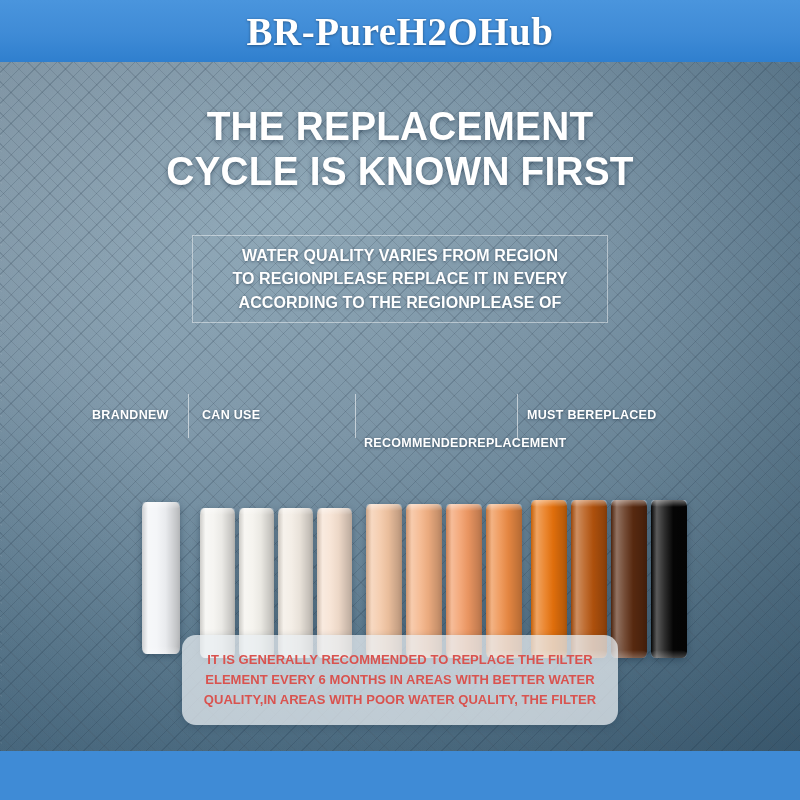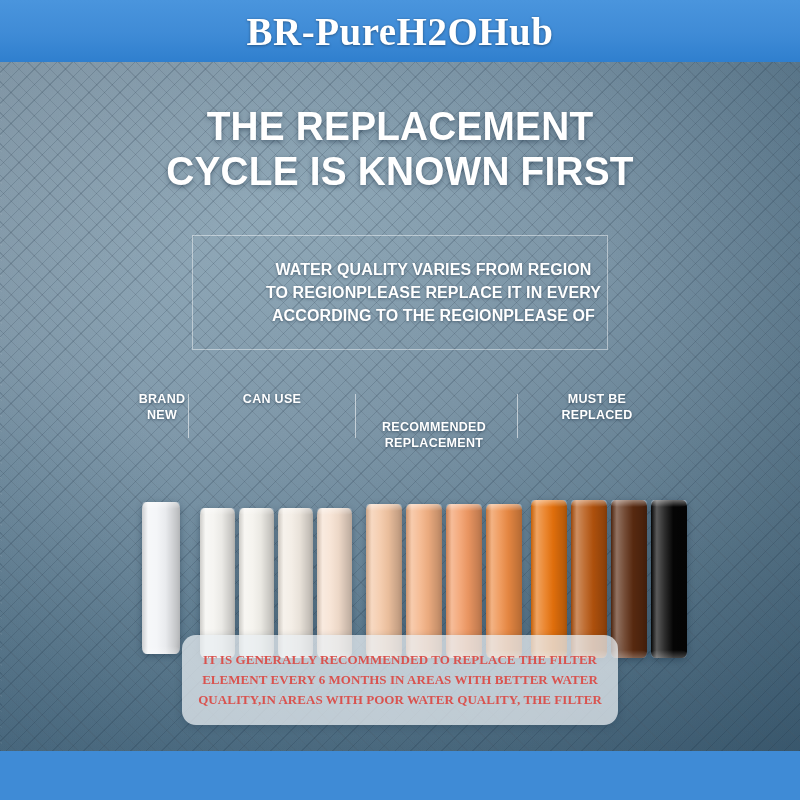--- a/index.html
+++ b/index.html
@@ -69,43 +69,43 @@
     font-size:40px;
     line-height:1.13;
     letter-spacing:0.2px;
     text-shadow:0 2px 5px rgba(10,30,50,0.45);
     transform:scaleX(0.97);
   }
   #headline .hl{ display:block; white-space:nowrap; }
 
   
   #desc-box{
-    position:absolute; left:192px; top:173px; width:416px; height:115px;
+    position:absolute; left:192px; top:173px; width:416px; height:88px;
     border:1px solid rgba(255,255,255,0.45);
-    display:flex; align-items:center; justify-content:flex-end;
+    display:flex; align-items:center; justify-content:center;
   }
   #desc-text{
     color:#ffffff;
     font-weight:bold;
     font-size:16px;
     line-height:1.45;
     text-align:center;
     letter-spacing:0.1px;
     text-shadow:0 1px 3px rgba(10,30,50,0.45);
     padding:0 6px;
   }
   #desc-text .dl{ display:block; white-space:nowrap; }
 
   
   #legend{
     position:absolute; left:128px; top:330px; width:548px; height:48px;
   }
   .legend-item{
     position:absolute; top:0; height:48px;
-    display:flex; flex-direction:column; align-items:center; justify-content:flex-start;
+    display:flex; flex-direction:row; align-items:center; justify-content:flex-start;
     color:#ffffff; font-weight:bold; font-size:12.5px; line-height:1.25;
     letter-spacing:0.3px; text-align:center;
     text-shadow:0 1px 3px rgba(10,30,50,0.5);
     white-space:nowrap;
   }
   .legend-div{
     position:absolute; top:2px; width:1px; height:44px;
     background:rgba(255,255,255,0.55);
   }
 
@@ -144,21 +144,20 @@
     background:linear-gradient(0deg, rgba(255,255,255,0.26), rgba(255,255,255,0.0));
   }
 
   
   #note-box{
     position:absolute; left:182px; top:573px; width:436px; height:90px;
     background:rgba(232,238,242,0.74);
     border-radius:14px;
     display:flex; align-items:center; justify-content:center;
     box-shadow:0 2px 8px rgba(10,30,50,0.18);
-    font-family:Liberation Serif, serif;
   }
   #note-text{
     color:#d9534f;
     font-weight:bold;
     font-size:13px;
     line-height:1.52;
     text-align:center;
     letter-spacing:0.05px;
     padding:0 8px;
   }

